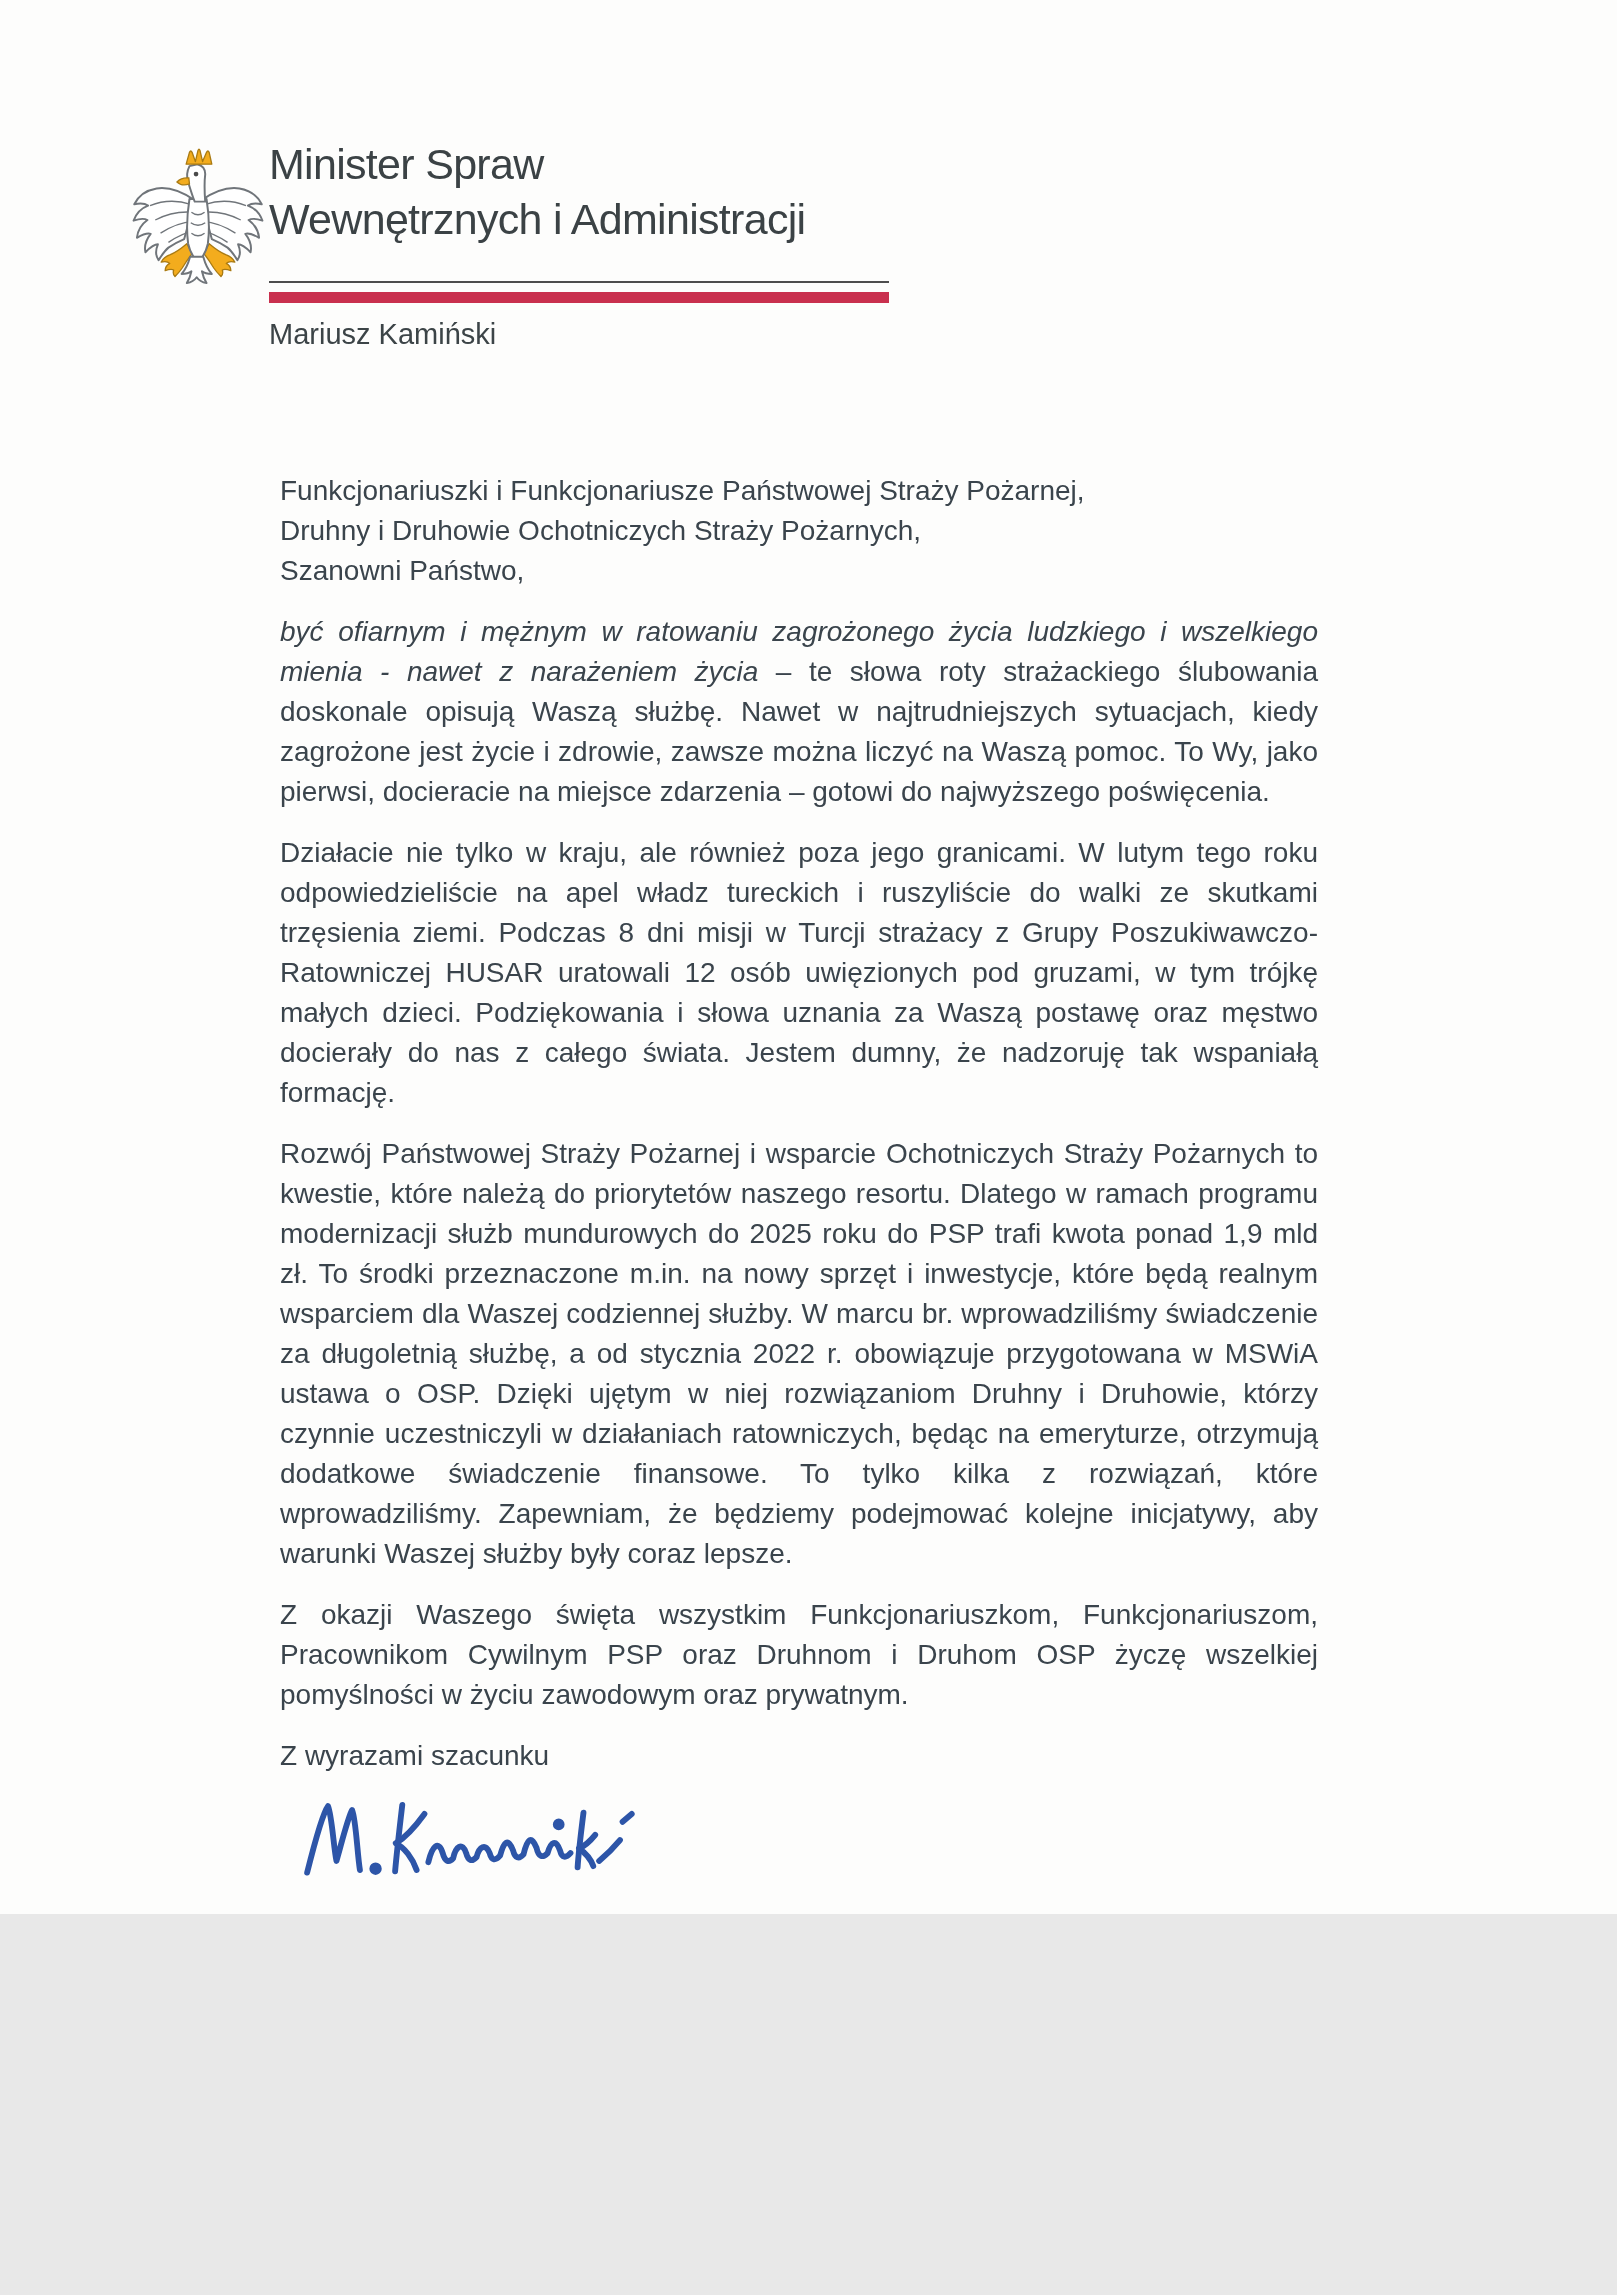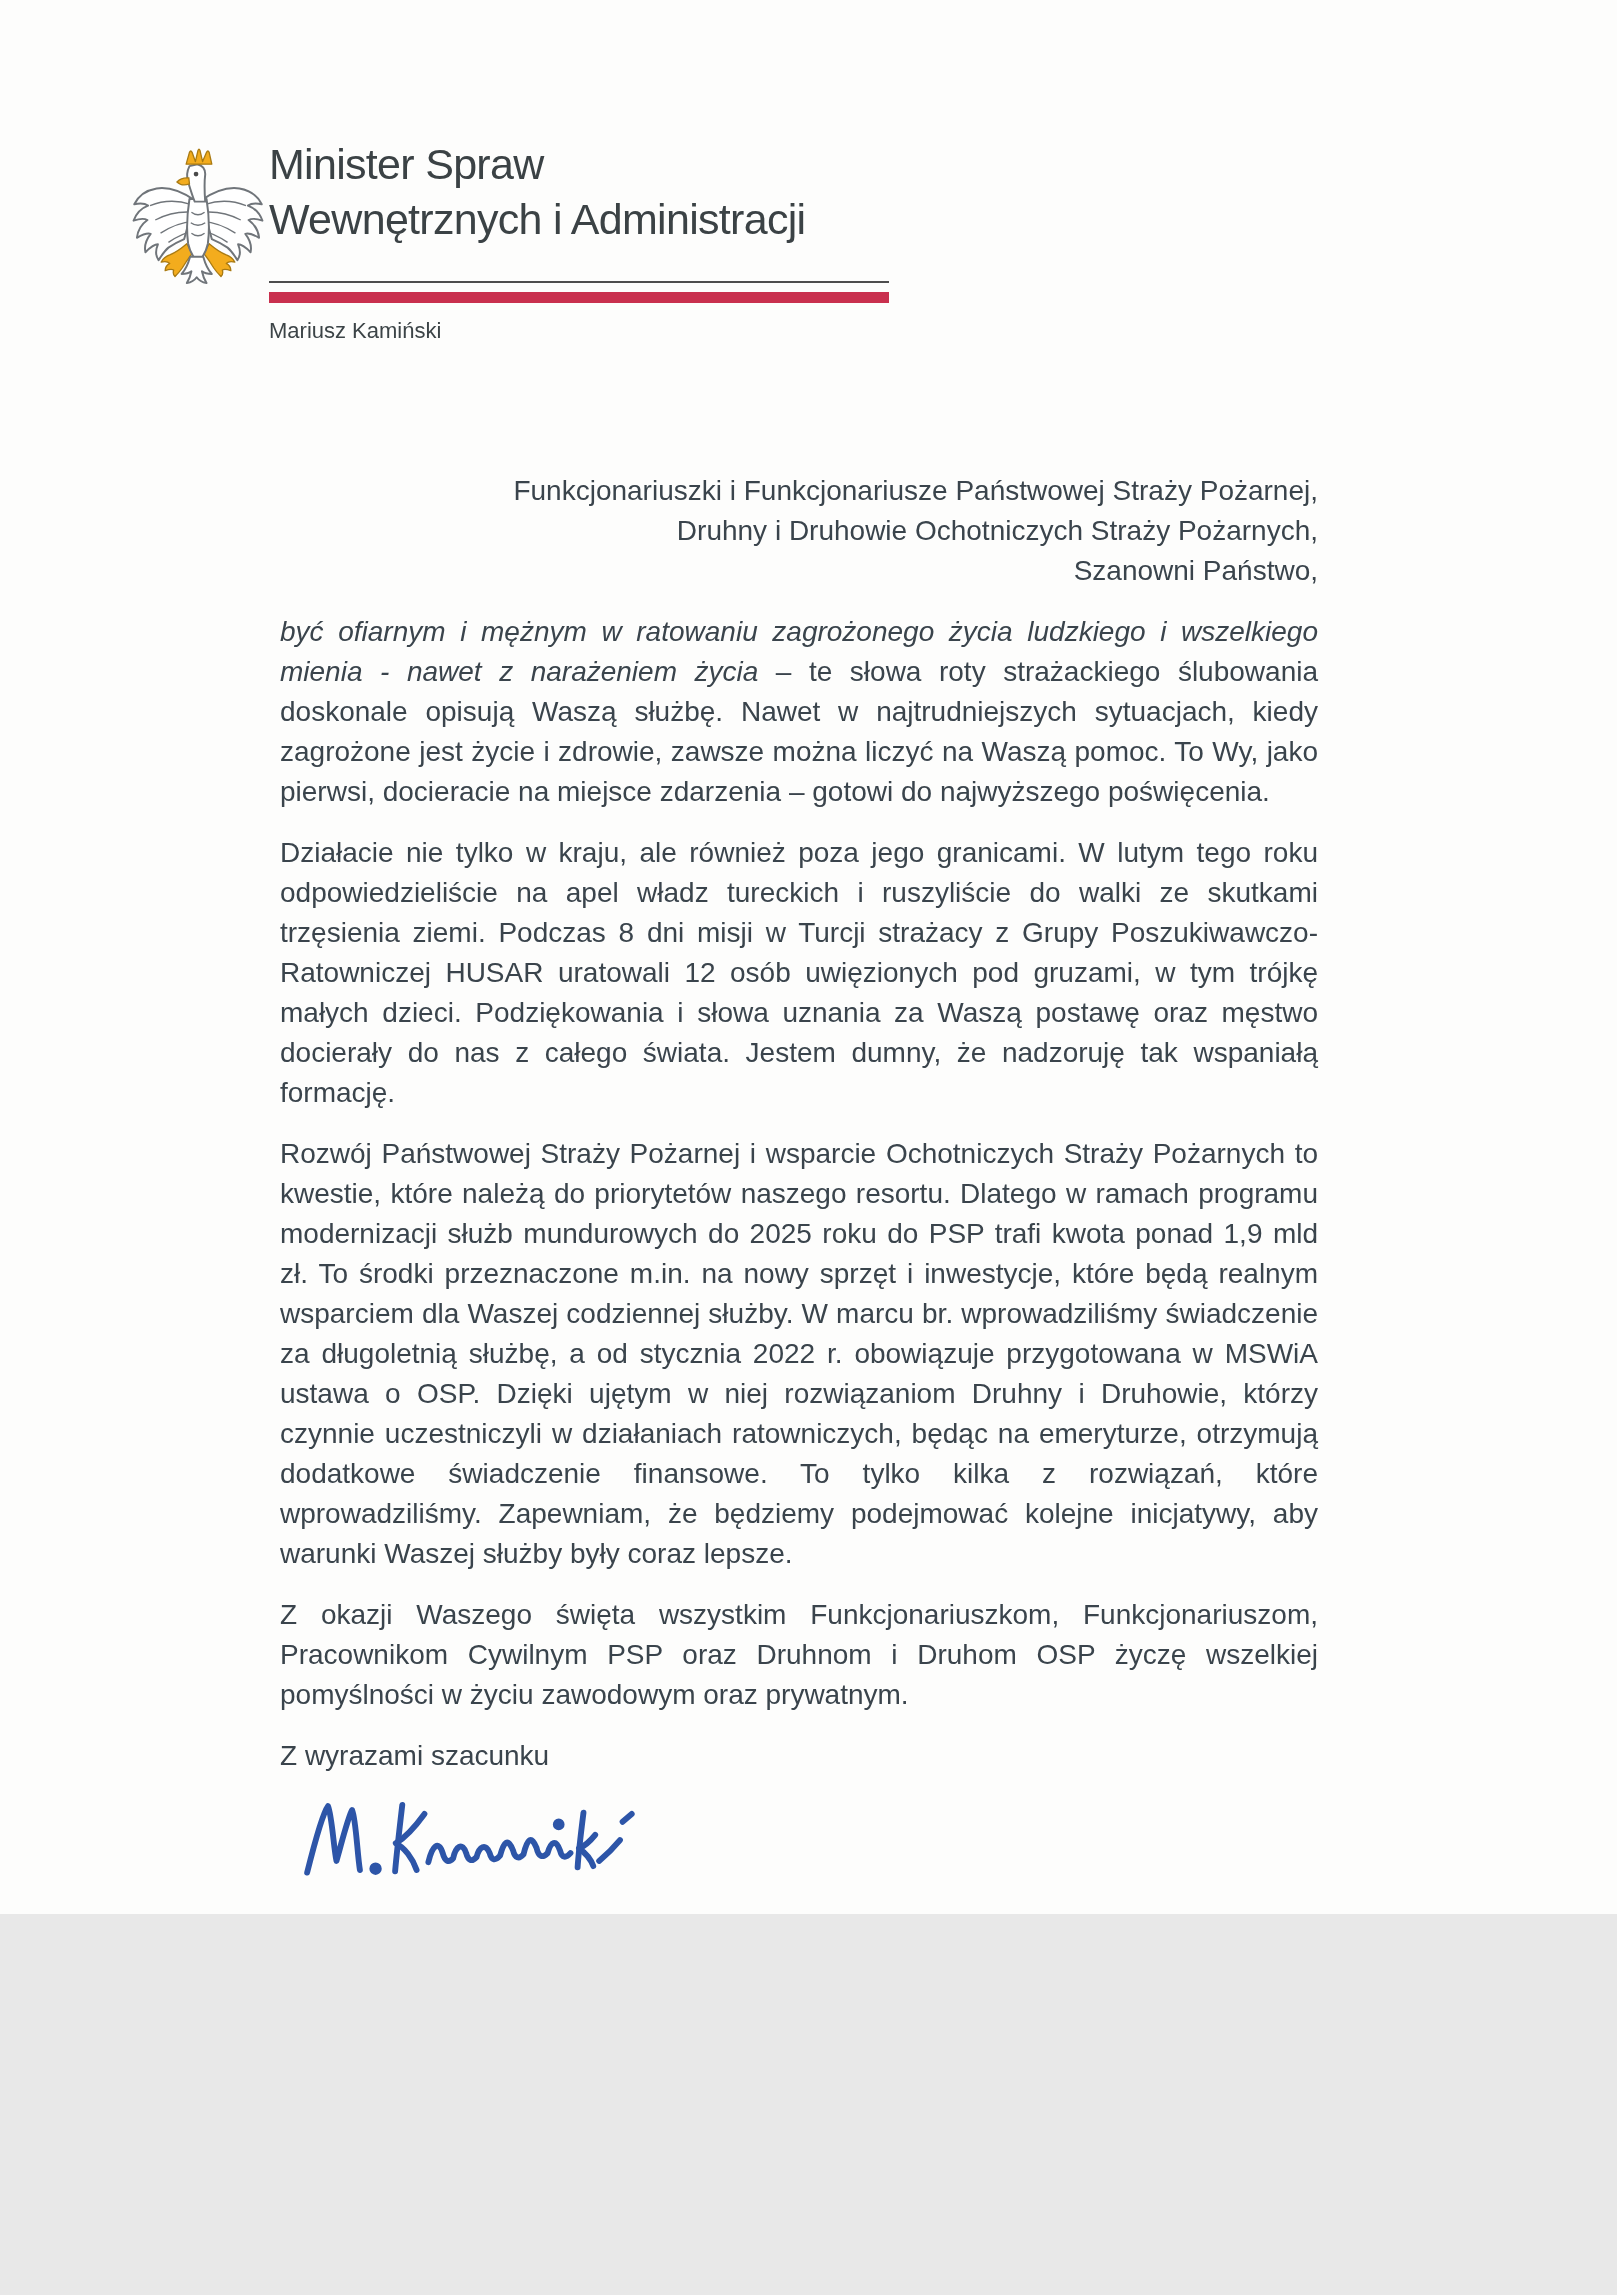--- a/index.html
+++ b/index.html
@@ -21,28 +21,28 @@
   }
   .ministry-title span{display:block;}
   .head-rule{
     position:absolute;left:269px;top:281px;width:620px;height:2px;
   }
   .head-bar{
     position:absolute;left:269px;top:292px;width:620px;height:11px;
   }
   .minister-name{
     position:absolute;left:269px;top:318px;
-    font-size:22px;color:#3c4447;font-weight:400;white-space:nowrap;
+    font-size:29px;color:#3c4447;font-weight:400;white-space:nowrap;
   }
   
   .letter-body{
     position:absolute;left:280px;top:471px;width:1038px;
     font-size:28px;line-height:40px;color:#3a444c;
   }
-  .salutation div{white-space:nowrap;text-align:right;}
+  .salutation div{white-space:nowrap;}
   .letter-body p{
     margin:0 0 21px 0;
     text-align:justify;
   }
   .salutation{margin-bottom:21px;}
   .opening-quote{font-style:italic;}
   .closing{margin-top:0;white-space:nowrap;}
   .signature-wrap{
     margin-top:17px;margin-left:18px;width:365px;height:103px;
   }

